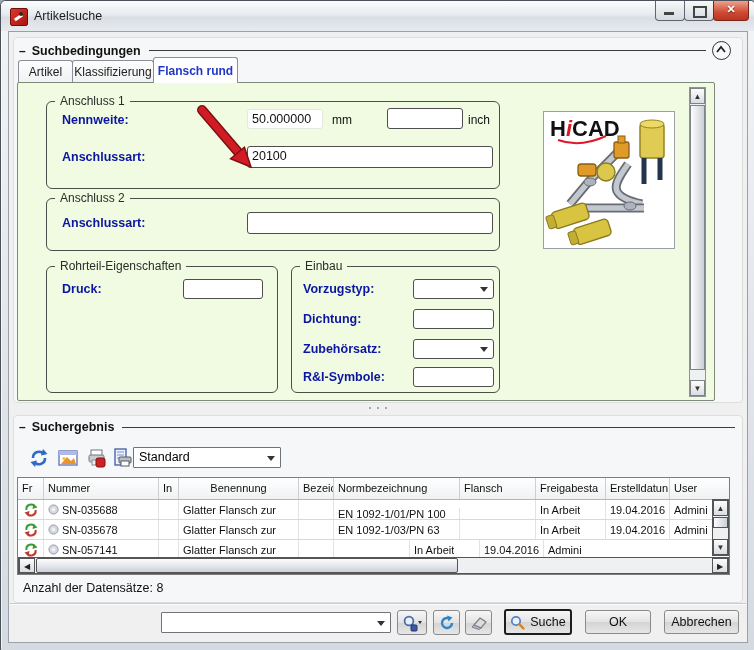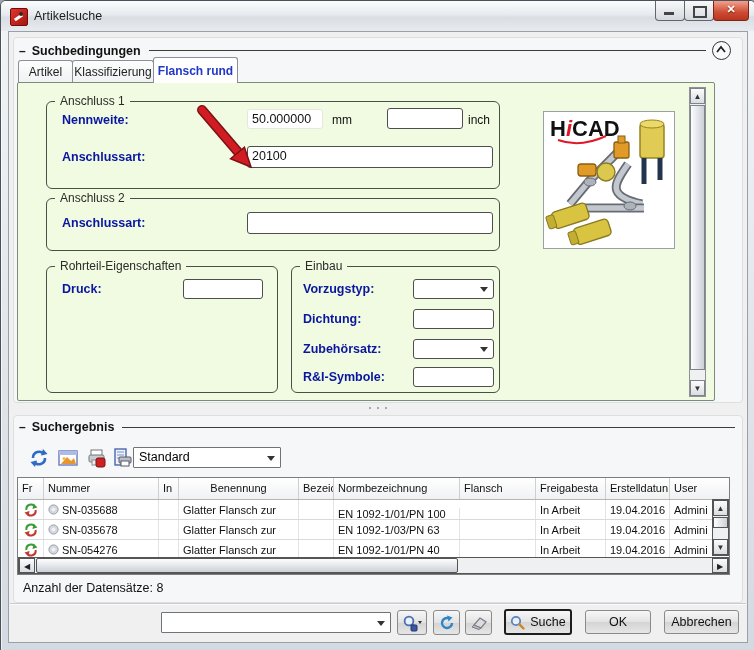--- a/index.html
+++ b/index.html
@@ -337,30 +337,27 @@
           <polygon points="9.5,0.5 13.5,4.5 8.5,6" fill="#3d9b35"></polygon>
           <path d="M11.5 7 A4.5 4.5 0 0 1 3 9.8" fill="none" stroke="#c23a32" stroke-width="2"></path>
           <polygon points="4.5,13.5 0.5,9.5 5.5,8" fill="#c23a32"></polygon>
         </svg>
       </div>
       <div class="td" style="width:115px;">
         <svg width="11" height="11" viewBox="0 0 11 11">
           <circle cx="5.5" cy="5.5" r="4.6" fill="#d4d7de" stroke="#989eab"></circle>
             <circle cx="5.5" cy="5.5" r="2" fill="#f0f1f4"></circle>
         </svg>
-        <span>SN-054276</span>
+        <span>SN-057141</span>
       </div>
       <div class="td" style="width:20px;"></div>
       <div class="td" style="width:120px;">
           <span>Glatter Flansch zur</span>
         </div>
       <div class="td" style="width:35px;"></div>
-      <div class="td" style="width:126px;">
-          <span>EN 1092-1/01/PN 40</span>
-        </div>
       <div class="td" style="width:76px;"></div>
       <div class="td" style="width:70px;">
           <span>In Arbeit</span>
         </div>
       <div class="td" style="width:64px;">
           <span>19.04.2016</span>
         </div>
       <div class="td" style="width:42px;border-right:none;">
           <span>Admini</span>
         </div>

